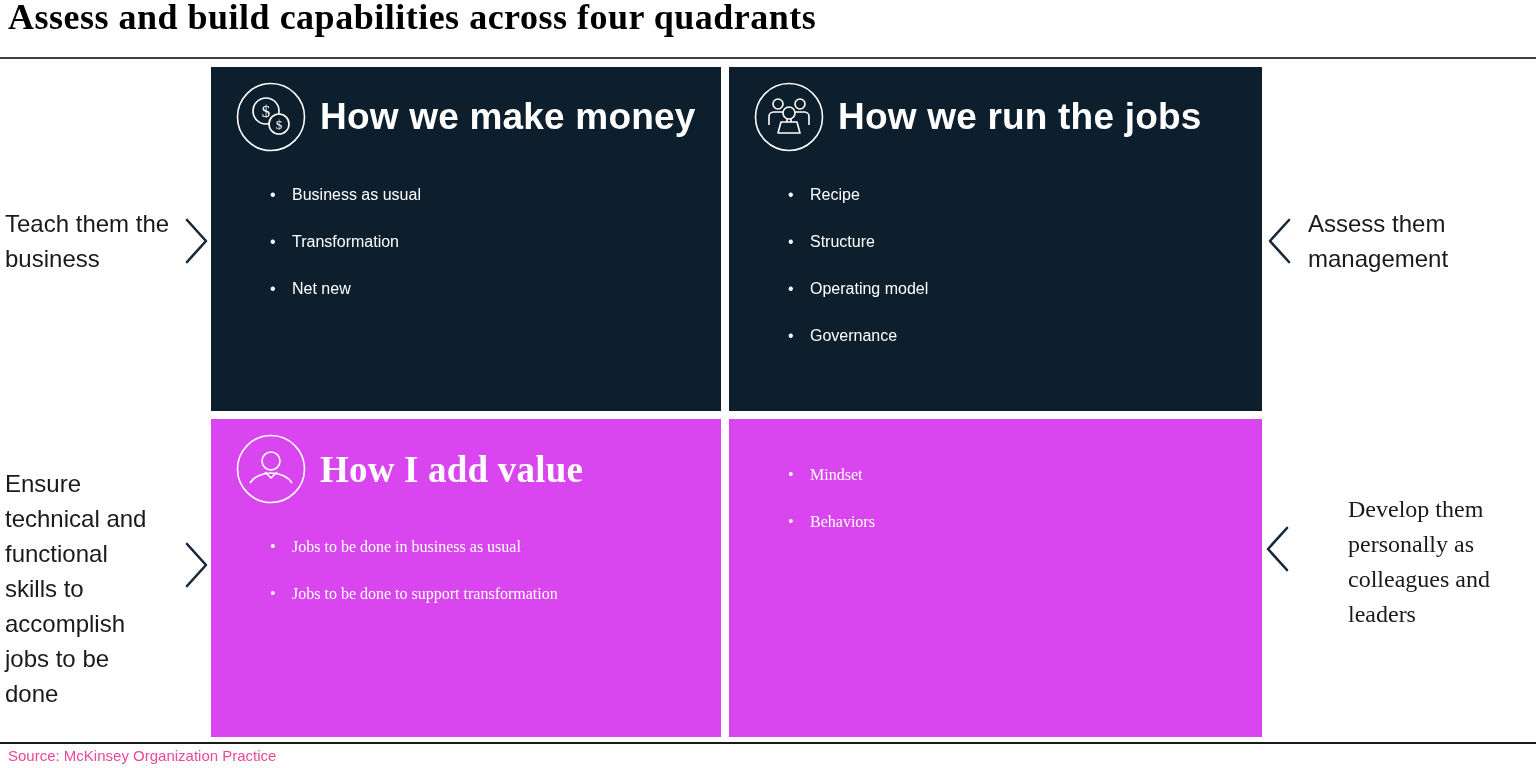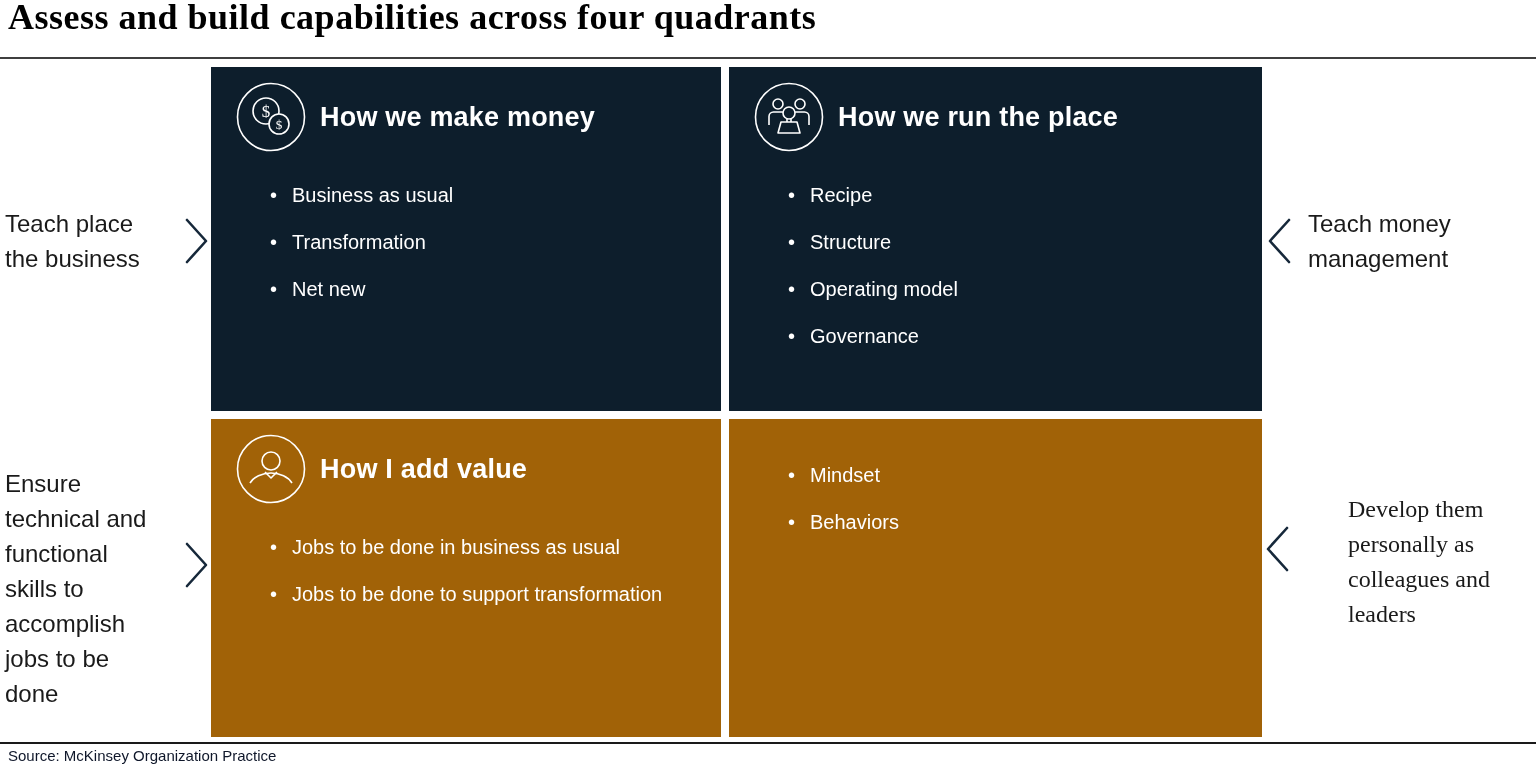--- a/index.html
+++ b/index.html
@@ -13,44 +13,44 @@
     font-size:36px;letter-spacing:.5px;color:#000;
   }
   .title-rule{position:absolute;left:0;top:57px;width:1536px;height:2px;background:#3f3f3f;}
   .grid{
     position:absolute;left:211px;top:67px;width:1051px;height:670px;
     display:grid;grid-template-columns:510px 533px;grid-template-rows:344px 318px;
     column-gap:8px;row-gap:8px;
   }
   .quadrant{padding:14px 24px;box-sizing:border-box;overflow:hidden;}
   .quadrant.dark{background:#0d1e2c;}
-  .quadrant.blue{background:#a16207;}
+  .quadrant.blue{background:#d946ef;font-family:Liberation Serif, serif;}
   .q-header{display:flex;align-items:center;gap:13px;}
   .icon-circle{width:72px;height:72px;flex:none;}
-  .q-title{color:#fff;font-weight:bold;font-size:27px;letter-spacing:.2px;}
+  .q-title{color:#fff;font-weight:bold;font-size:37px;letter-spacing:.2px;}
   ul.bullets{list-style:none;margin:22px 0 0 0;padding:0 0 0 35px;}
   ul.bullets li{
     position:relative;padding-left:22px;color:#fff;
-    font-size:20px;line-height:40px;margin-bottom:7px;max-width:412px;
+    font-size:16px;line-height:40px;margin-bottom:7px;max-width:412px;
   }
   ul.bullets li::before{content:"\2022";position:absolute;left:0;top:0;}
   .side-label{
     position:absolute;color:#1a1a1a;font-size:24px;line-height:35px;
   }
   .lbl-left-top{left:5px;top:206px;width:168px;}
   .lbl-right-top{left:1308px;top:206px;width:190px;}
   .lbl-left-bottom{left:5px;top:441px;width:156px;margin-top:25px;}
   .lbl-right-bottom{left:1348px;top:492px;width:200px;font-family:Liberation Serif, serif;}
   .chevron{position:absolute;width:30px;height:50px;}
   .chev-left-top{left:182px;top:216px;}
   .chev-left-bottom{left:182px;top:540px;}
   .chev-right-top{left:1264px;top:216px;}
   .chev-right-bottom{left:1262px;top:524px;}
   .footer-rule{position:absolute;left:0;top:742px;width:1536px;height:2px;background:#1a1a1a;}
-  .source-line{position:absolute;left:8px;top:747px;font-size:15px;color:#0f172a;}
+  .source-line{position:absolute;left:8px;top:747px;font-size:15px;color:#ec4899;}
   svg{display:block;}
 </style>
 </head>
 <body>
 
 <div class="page-title">Assess and build capabilities across four quadrants</div>
 <div class="title-rule"></div>
 
 <div class="grid">
 
@@ -80,21 +80,21 @@
         <svg width="72" height="72" viewBox="0 0 72 72" fill="none" stroke="#ffffff" stroke-width="1.6">
           <circle cx="36" cy="36" r="33.5"></circle>
           <circle cx="25" cy="23" r="5"></circle>
           <path d="M16 44 v-8.5 a4.5 4.5 0 0 1 4.5-4.5 h9 a4.5 4.5 0 0 1 4.5 4.5 V44" stroke-linejoin="round"></path>
           <circle cx="47" cy="23" r="5"></circle>
           <path d="M38 44 v-8.5 a4.5 4.5 0 0 1 4.5-4.5 h9 a4.5 4.5 0 0 1 4.5 4.5 V44" stroke-linejoin="round"></path>
           <circle cx="36" cy="32" r="6" fill="#0d1e2c"></circle>
           <path d="M25 52 L28 41 h16 L47 52 z" fill="#0d1e2c" stroke-linejoin="round"></path>
         </svg>
       </span>
-      <span class="q-title">How we run the place</span>
+      <span class="q-title">How we run the jobs</span>
     </div>
     <ul class="bullets">
       <li>Recipe</li>
       <li>Structure</li>
       <li>Operating model</li>
       <li>Governance</li>
     </ul>
   </div>
 
   <div class="quadrant blue">
@@ -117,33 +117,33 @@
 
   <div class="quadrant blue">
     <ul class="bullets">
       <li>Mindset</li>
       <li>Behaviors</li>
     </ul>
   </div>
 
 </div>
 
-<div class="side-label lbl-left-top">Teach place the business</div>
+<div class="side-label lbl-left-top">Teach them the business</div>
 <span class="chevron chev-left-top">
   <svg width="30" height="50" viewBox="0 0 30 50" fill="none" stroke="#16283a" stroke-width="2.6" stroke-linecap="round" stroke-linejoin="round">
     <polyline points="5,4 24,25 5,46"></polyline>
   </svg>
 </span>
 
 <span class="chevron chev-right-top">
   <svg width="30" height="50" viewBox="0 0 30 50" fill="none" stroke="#16283a" stroke-width="2.6" stroke-linecap="round" stroke-linejoin="round">
     <polyline points="25,4 6,25 25,46"></polyline>
   </svg>
 </span>
-<div class="side-label lbl-right-top">Teach money management</div>
+<div class="side-label lbl-right-top">Assess them management</div>
 
 <div class="side-label lbl-left-bottom">Ensure technical and functional skills to accomplish jobs to be done</div>
 <span class="chevron chev-left-bottom">
   <svg width="30" height="50" viewBox="0 0 30 50" fill="none" stroke="#16283a" stroke-width="2.6" stroke-linecap="round" stroke-linejoin="round">
     <polyline points="5,4 24,25 5,46"></polyline>
   </svg>
 </span>
 
 <span class="chevron chev-right-bottom">
   <svg width="30" height="50" viewBox="0 0 30 50" fill="none" stroke="#16283a" stroke-width="2.6" stroke-linecap="round" stroke-linejoin="round">

